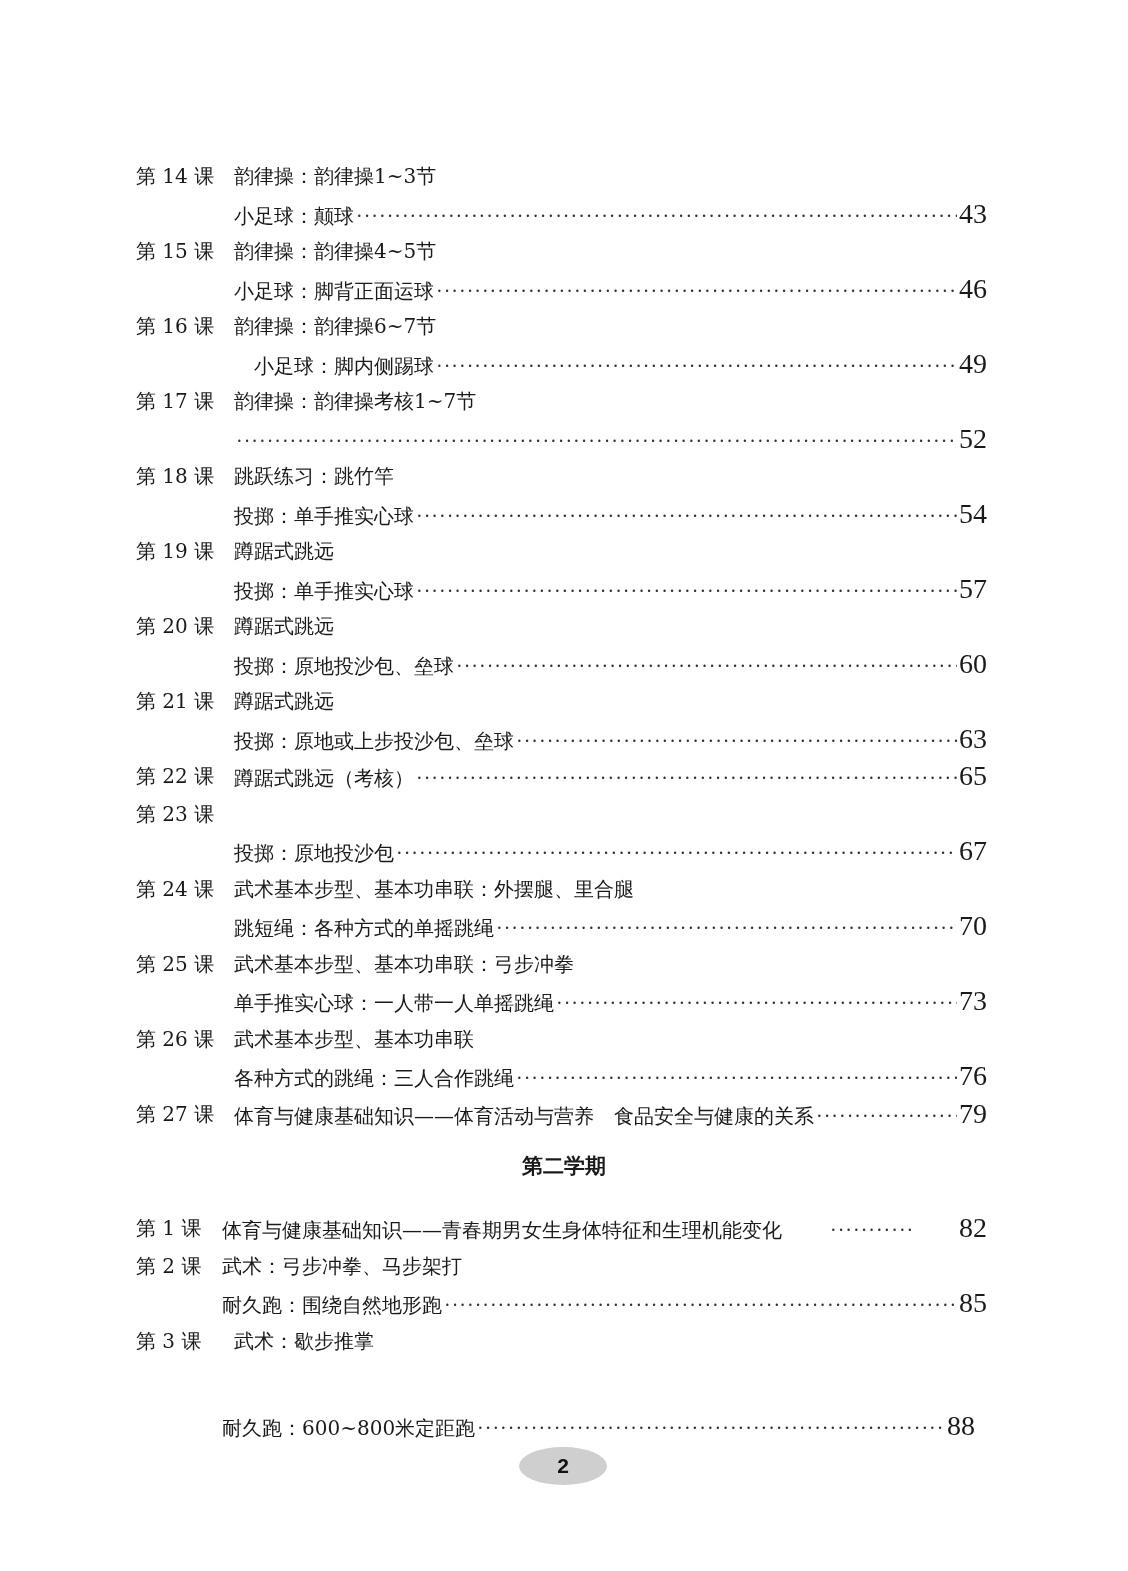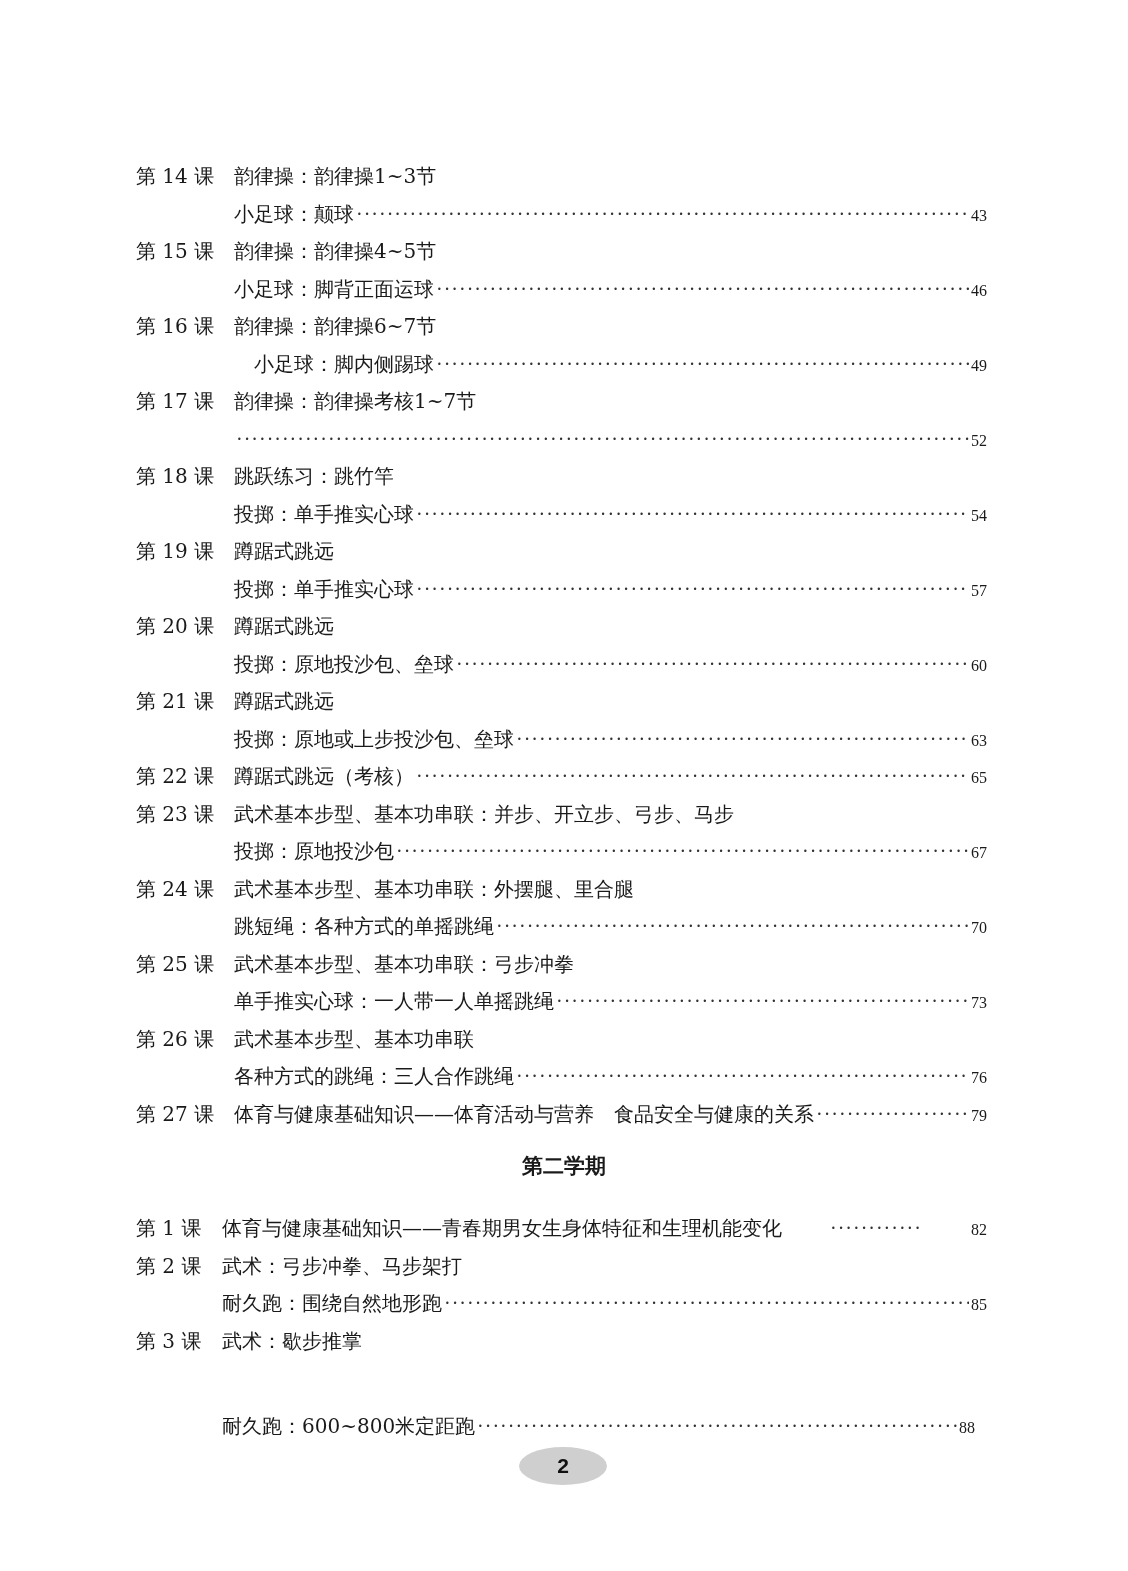--- a/index.html
+++ b/index.html
@@ -4,21 +4,21 @@
 <style>
   html, body { margin: 0; padding: 0; background: #ffffff; }
   body { width: 1128px; height: 1571px; position: relative; overflow: hidden;
          font-family: "DejaVu Serif", "Liberation Serif", serif; color: #1a1a1a; }
   .toc { position: absolute; left: 0; top: 0; width: 1128px; }
   .row { position: absolute; left: 136px; width: 851px; height: 30px; font-size: 20px; line-height: 30px; white-space: nowrap; }
   .lesson { position: absolute; left: 0; top: 0; }
   .title-wrap { position: absolute; top: 0; right: 0; display: flex; align-items: baseline; }
   .title { white-space: nowrap; }
   .leader { flex: 1; overflow: hidden; white-space: nowrap; color: #333; letter-spacing: 1px; margin: 0 2px; font-family: "Liberation Serif", serif; }
-  .page { font-family: "Liberation Serif", serif; font-size: 16px; }
+  .page { font-family: "Liberation Serif", serif; font-size: 28px; }
   .s1 .title-wrap { left: 98px; }
   .s2 .title-wrap { left: 86px; }
   .section-heading { position: absolute; left: 0; width: 1128px; top: 1152px; text-align: center;
          font-family: "DejaVu Sans", "Liberation Sans", sans-serif; font-weight: bold; font-size: 21px; }
   .page-badge { position: absolute; left: 519px; top: 1447px; width: 88px; height: 38px; border-radius: 50%;
          background: #cfcfcf; text-align: center; line-height: 38px; font-family: "Liberation Sans", sans-serif;
          font-weight: bold; font-size: 21px; color: #111; }
 </style>
 </head>
 <body>
@@ -130,23 +130,20 @@
     <div class="row s1" style="top: 761px;">
       <span class="lesson">第 22 课</span>
       <div class="title-wrap" style="right: 0px;">
         <span class="title">蹲踞式跳远（考核）</span>
         <span class="leader">····································································································································</span>
         <span class="page">65</span>
       </div>
     </div>
     <div class="row s1" style="top: 798.5px;">
       <span class="lesson">第 23 课</span>
-      <div class="title-wrap" style="right: auto;">
-        <span class="title">武术基本步型、基本功串联：并步、开立步、弓步、马步</span>
-      </div>
     </div>
     <div class="row s1" style="top: 836px;">
       <div class="title-wrap" style="right: 0px;">
         <span class="title">投掷：原地投沙包</span>
         <span class="leader">····································································································································</span>
         <span class="page">67</span>
       </div>
     </div>
     <div class="row s1" style="top: 873.5px;">
       <span class="lesson">第 24 课</span>
@@ -211,21 +208,21 @@
     </div>
     <div class="row s2" style="top: 1288px;">
       <div class="title-wrap" style="right: 0px;">
         <span class="title">耐久跑：围绕自然地形跑</span>
         <span class="leader">····································································································································</span>
         <span class="page">85</span>
       </div>
     </div>
     <div class="row s2" style="top: 1325.5px;">
       <span class="lesson">第 3 课</span>
-      <div class="title-wrap" style="right: auto;">
+      <div class="title-wrap" style="right: auto; margin-left: 12px;">
         <span class="title">武术：歇步推掌</span>
       </div>
     </div>
     <div class="row s2" style="top: 1363px;">
       <div class="title-wrap" style="right: 12px; margin-top: 48px;">
         <span class="title">耐久跑：600~800米定距跑</span>
         <span class="leader">····································································································································</span>
         <span class="page">88</span>
       </div>
     </div>

